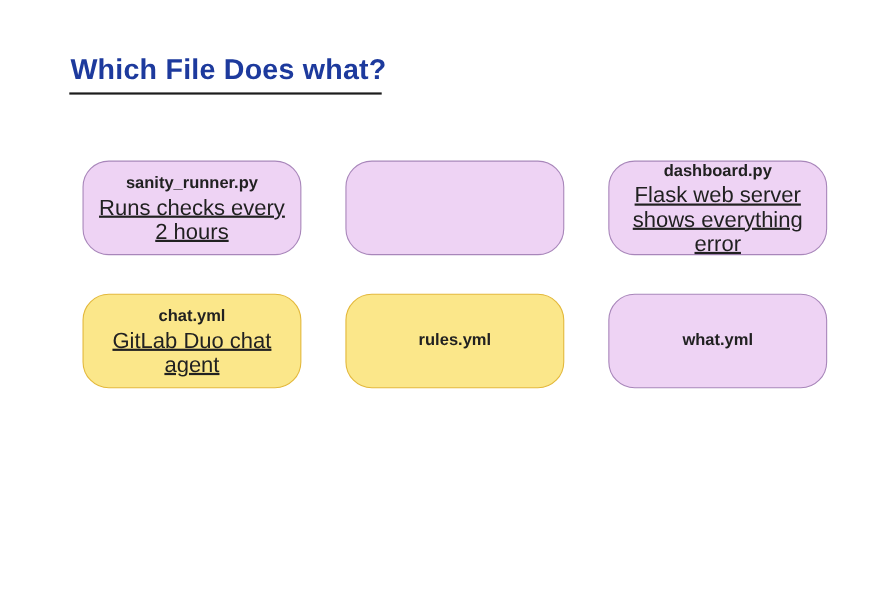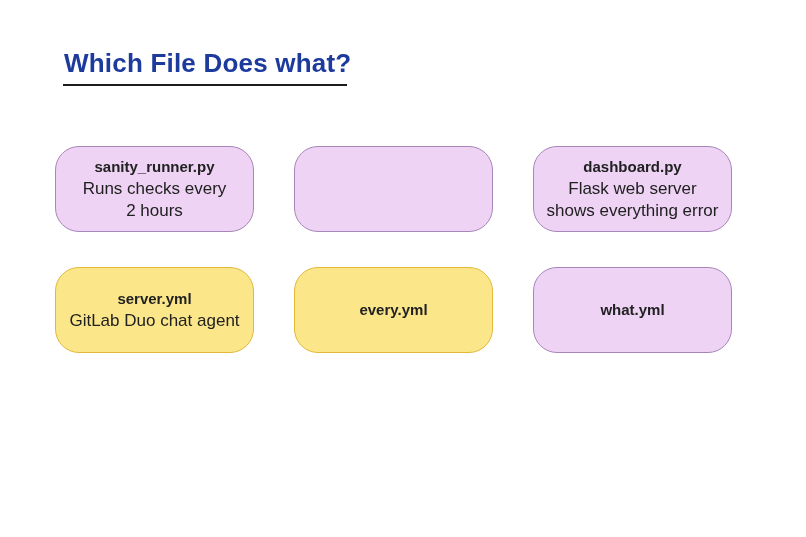--- a/index.html
+++ b/index.html
@@ -27,21 +27,21 @@
   .title-underline {
     position: absolute;
     left: 63px;
     top: 84px;
     width: 284px;
     height: 2px;
     background: var(--underline-color, #1c1c1c);
   }
   .cards-grid {
     position: absolute;
-    left: 55px;
+    left: 75px;
     top: 146px;
     display: grid;
     grid-template-columns: repeat(3, 199px);
     grid-auto-rows: 86px;
     column-gap: 40px;
     row-gap: 35px;
   }
   .card {
     box-sizing: border-box;
     border-radius: 24px;
@@ -60,24 +60,25 @@
     background: var(--yellow-bg, #fbe78a);
     border: 1px solid var(--yellow-border, #e3b83b);
   }
   .card-title {
     font-size: 15px;
     font-weight: bold;
     color: var(--text-color, #212121);
     line-height: 22px;
   }
   .card-body {
-    font-size: 17px;
+    font-size: 20px;
     color: var(--text-color, #212121);
     line-height: 22px;
     white-space: pre-line;
+    text-decoration: underline;
   }
 </style>
 </head>
 <body>
 
 <div class="page">
 
   <div class="page-title">Which File Does what?</div>
 
   <div class="title-underline"></div>
@@ -93,26 +94,26 @@
     <div class="card" data-theme="purple">
     </div>
 
     <div class="card" data-theme="purple">
       <div class="card-title">dashboard.py</div>
       <div class="card-body">Flask web server
 shows everything error</div>
     </div>
 
     <div class="card" data-theme="yellow">
-      <div class="card-title">server.yml</div>
+      <div class="card-title">chat.yml</div>
       <div class="card-body">GitLab Duo chat agent</div>
     </div>
 
     <div class="card" data-theme="yellow">
-      <div class="card-title">every.yml</div>
+      <div class="card-title">rules.yml</div>
     </div>
 
     <div class="card" data-theme="purple">
       <div class="card-title">what.yml</div>
     </div>
 
   </div>
 </div>
 
 </body></html>

